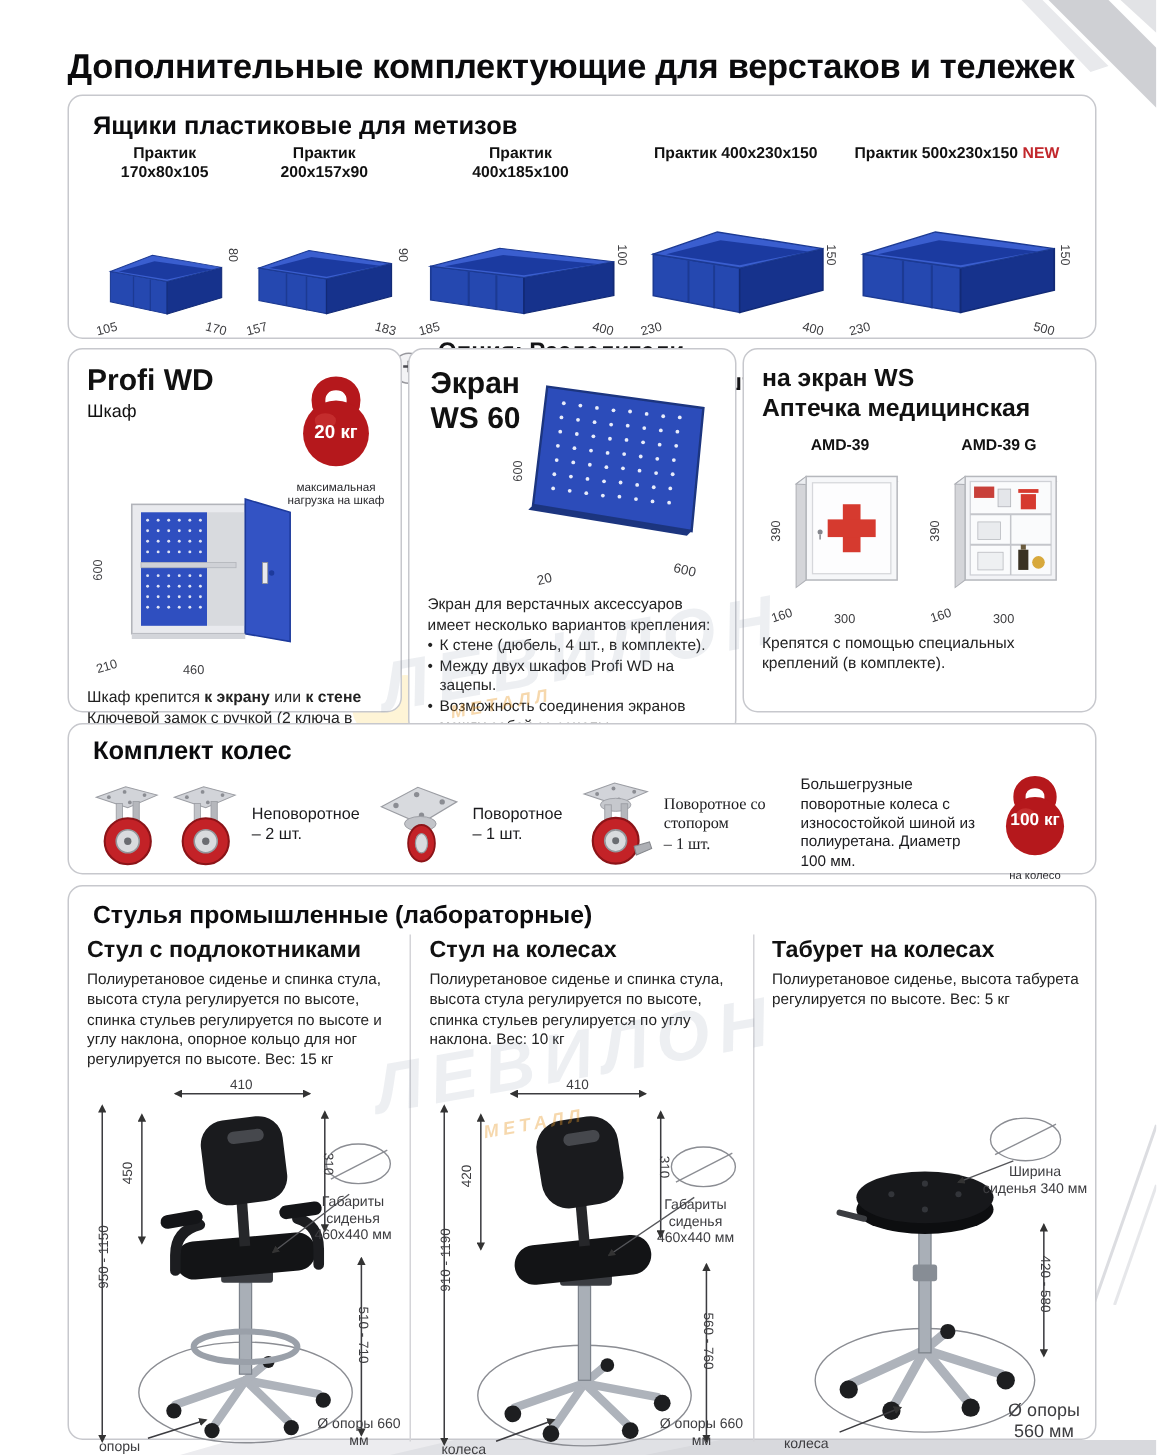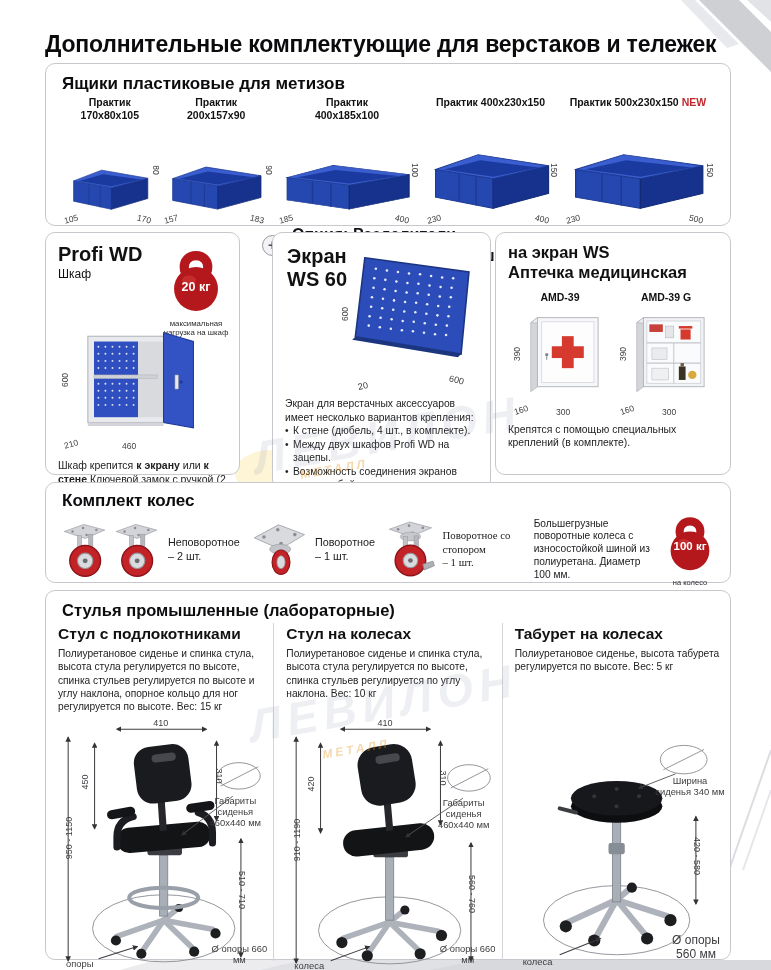--- a/index.html
+++ b/index.html
@@ -24,21 +24,21 @@
   .bin-fig{position:relative;width:100%;height:88px;}
   .bin-fig svg{position:absolute;left:50%;transform:translateX(-50%);bottom:13px;}
   .dim{position:absolute;font-size:8.5px;color:#3d3d40;white-space:nowrap;}
   .dim-h{right:-1px;top:32%;transform:rotate(90deg);}
   .dim-w{left:4%;bottom:1px;transform:rotate(-14deg);}
   .dim-d{right:8%;bottom:1px;transform:rotate(14deg);}
   .option-row{display:flex;align-items:center;gap:9px;margin:0 0 0 216px;}
   .plus-circle{width:19px;height:19px;border:1.6px solid #97979d;border-radius:50%;background:#f3f3f5;color:#4c4c52;font-size:15px;font-weight:bold;text-align:center;line-height:17px;flex:0 0 auto;}
   .option-text{font-size:16px;font-weight:bold;line-height:1.3;color:#151517;}
   
-  .secA{left:45px;top:232px;width:195px;height:243px;padding:10px 12px;}
+  .secA{left:45px;top:232px;width:223px;height:243px;padding:10px 12px;}
   .profi-title{font-size:20px;font-weight:bold;}
   .profi-sub{font-size:12px;margin-top:1px;}
   .kb-wrap{position:absolute;top:12px;right:10px;width:66px;text-align:center;}
   .kb-body{position:relative;width:58px;margin:0 auto;}
   .kb-text{position:absolute;left:0;right:0;top:52%;color:#fff;font-weight:bold;font-size:12.5px;line-height:0.95;}
   .kb-cap{font-size:7.8px;line-height:1.2;color:#2a2a2e;margin-top:2px;}
   .cab-fig{position:relative;width:150px;height:122px;margin:48px 0 0 2px;}
   .cab-fig svg{position:absolute;left:12px;top:0;}
   .vlab{position:absolute;font-size:8.5px;color:#3d3d40;white-space:nowrap;transform:rotate(-90deg);}
   .cab-h{left:-2px;top:46px;}

